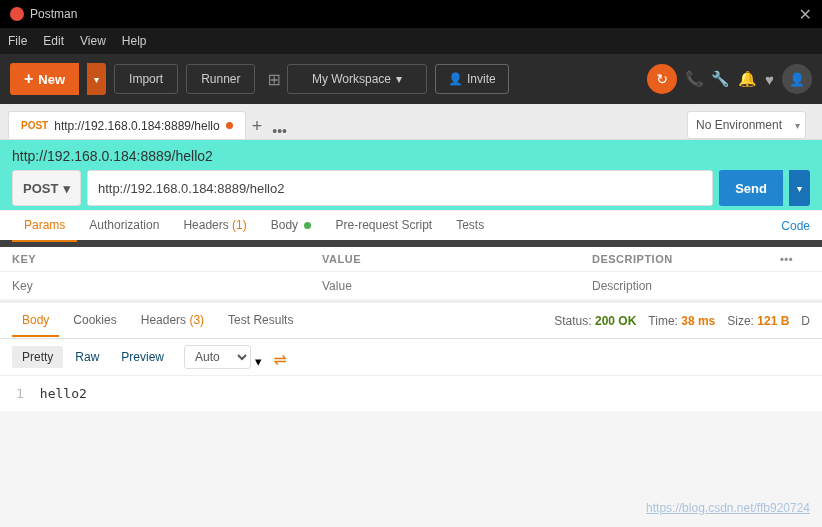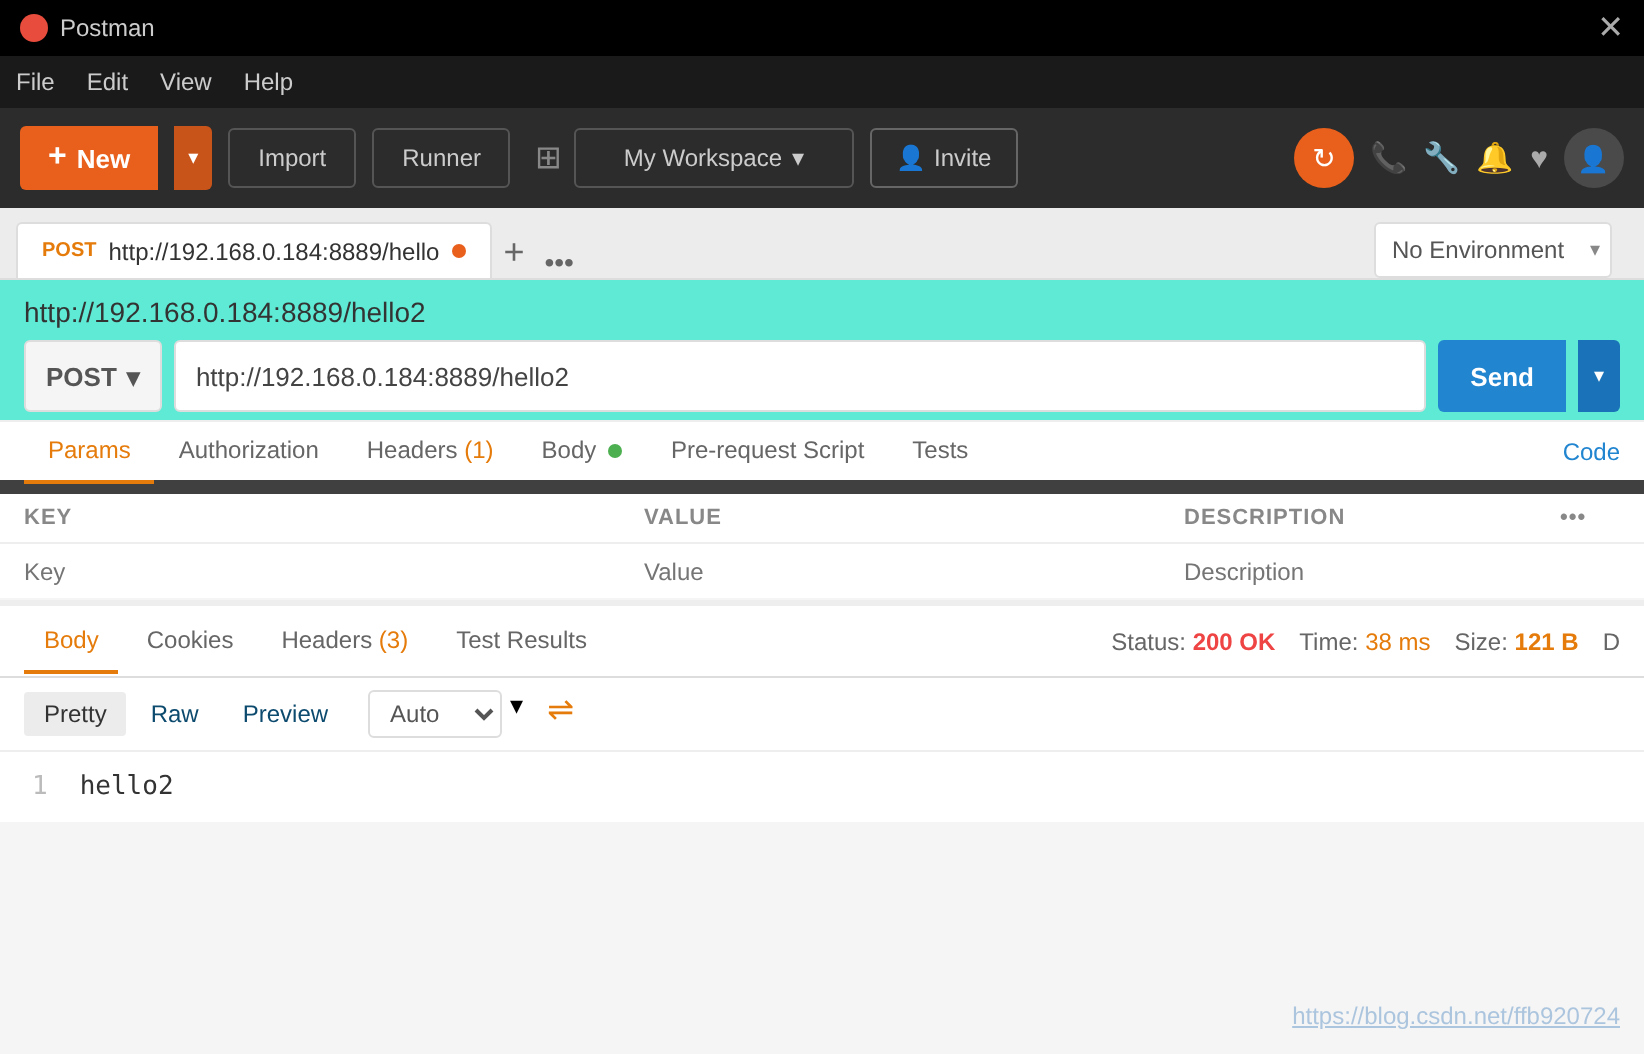--- a/index.html
+++ b/index.html
@@ -362,22 +362,22 @@
     }
     .resp-tab .badge {
       color: #e57b0a;
     }
     .status-info {
       margin-left: auto;
       display: flex;
       gap: 12px;
       font-size: 12px;
     }
-    .status-ok { color: #ef4444; font-weight: bold; }
-    .status-time { color: #e57b0a; font-weight: normal; margin-top: 36px; }
+    .status-ok { color: #4d7c0f; font-weight: bold; }
+    .status-time { color: #e57b0a; font-weight: bold; margin-top: 36px; }
     .status-size { color: #e57b0a; font-weight: bold; margin-top: 30px; }
     .status-label { color: #666; }
     .resp-format-bar {
       display: flex;
       align-items: center;
       padding: 6px 12px;
       border-bottom: 1px solid #eee;
       gap: 2px;
     }
     .fmt-tab {
@@ -386,21 +386,21 @@
       color: #0c4a6e;
       cursor: pointer;
       border-radius: 2px;
     }
     .fmt-tab.active {
       background: #ececec;
       color: #333;
     }
     .fmt-select-wrapper {
       display: flex;
-      align-items: flex-start;
+      align-items: flex-end;
       gap: 4px;
       margin-left: 8px;
     }
     .fmt-select {
       border: 1px solid #ddd;
       border-radius: 3px;
       padding: 3px 6px;
       font-size: 12px;
       color: #555;
       cursor: pointer;

